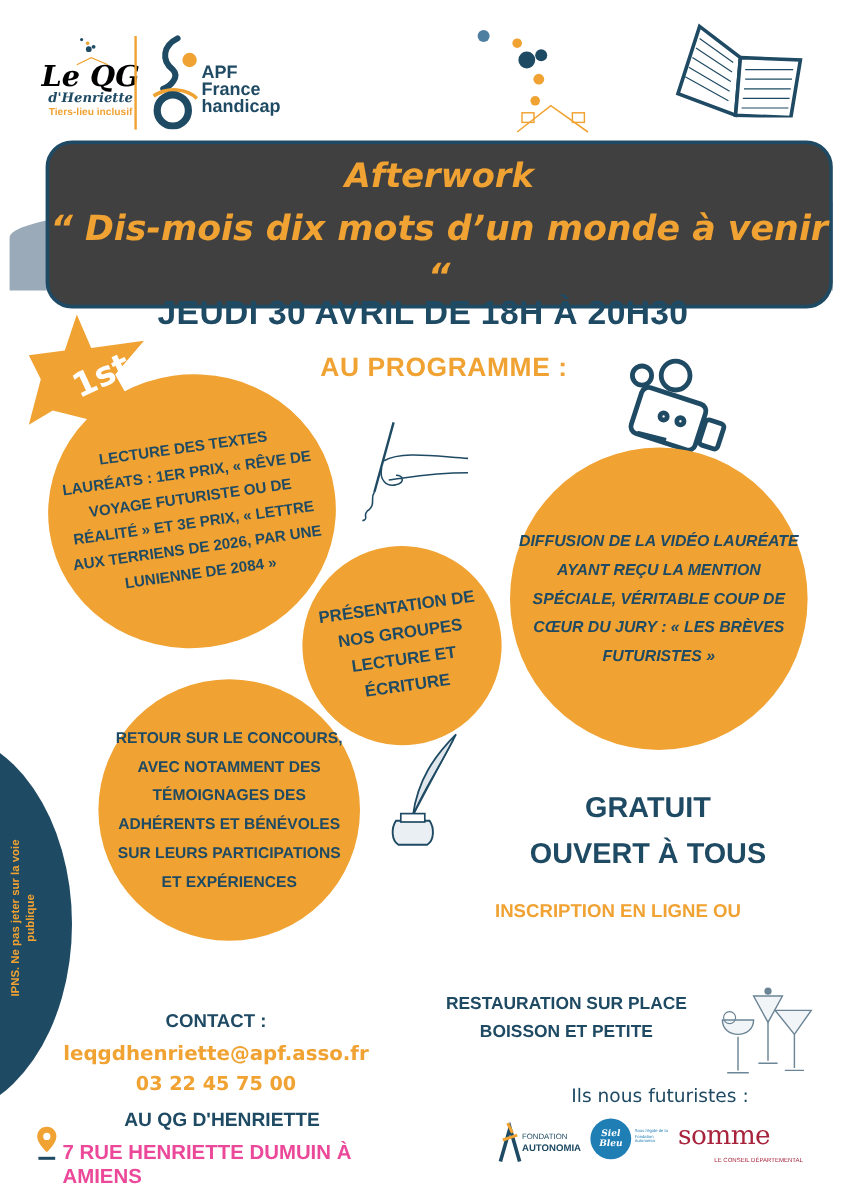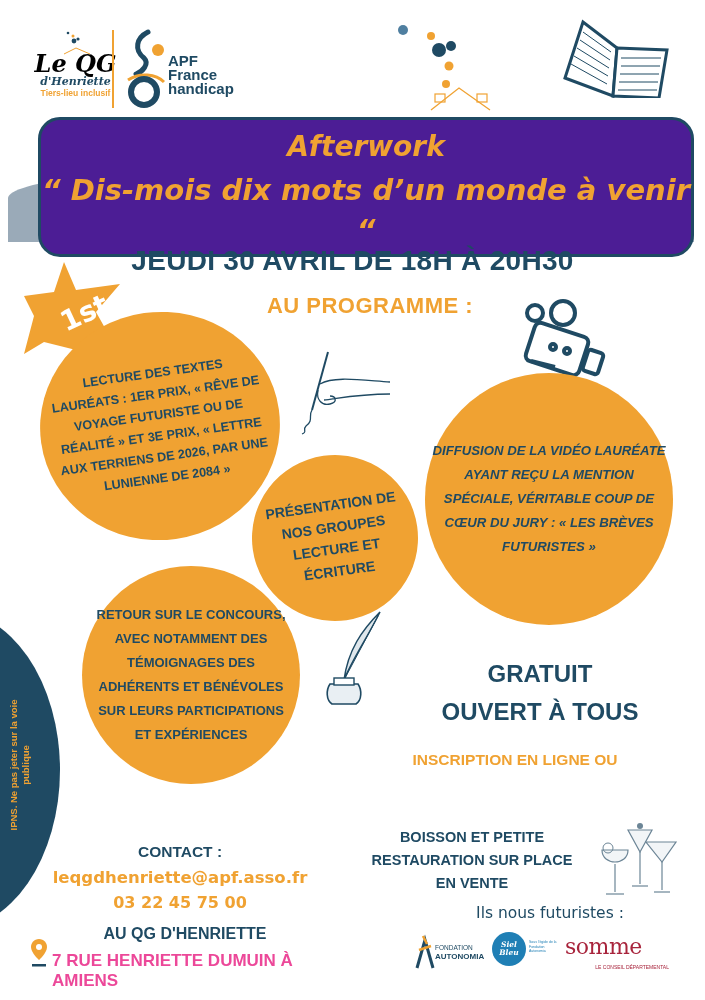--- a/index.html
+++ b/index.html
@@ -11,21 +11,21 @@
   .logo-qg { left: 28px; top: 30px; width: 95px; height: 80px; text-align: center; }
   .logo-qg .qg-title { font-family: "DejaVu Serif", serif; font-style: italic; font-weight: bold; font-size: 24px; color: #000000; line-height: 24px; margin-top: 22px; }
   .logo-qg .qg-sub { font-family: "DejaVu Serif", serif; font-style: italic; font-weight: bold; font-size: 11px; color: #1f4a63; line-height: 12px; }
   .logo-qg .qg-tag { font-family: "Liberation Sans", sans-serif; font-weight: bold; font-size: 8.5px; color: #f0a232; line-height: 11px; }
   .logo-divider { left: 112px; top: 30px; width: 2px; height: 78px; background: #f0a232; }
   .logo-apf { left: 120px; top: 28px; width: 140px; height: 82px; }
   .apf-text { left: 48px; top: 26px; font-family: "Liberation Sans", sans-serif; font-weight: bold; font-size: 15px; line-height: 14px; color: #1f4a63; }
 
   
   .title-band { left: 8px; top: 168px; width: 686px; height: 74px; background: #9aaab8; border-top-left-radius: 260px 30px; }
-  .title-box { left: 38px; top: 117px; width: 656px; height: 140px; border: 3px solid #1f4a63; border-radius: 22px; background: #4c1d95; text-align: center; }
+  .title-box { left: 38px; top: 117px; width: 656px; height: 140px; border: 3px solid #1f4a63; border-radius: 22px; background: #404040; text-align: center; }
   .title-line1, .title-line2 { font-family: "DejaVu Sans", sans-serif; font-style: italic; font-weight: bold; color: #f0a232; }
   .title-line1 { font-size: 28px; line-height: 34px; margin-top: 10px; }
   .title-line2 { font-size: 29px; line-height: 40px; margin-top: 6px; }
 
   .date { left: 0; top: 245px; width: 705px; text-align: center; font-family: "Liberation Sans", sans-serif; font-weight: bold; font-size: 28px; color: #1f4a63; letter-spacing: 0.3px; }
   .programme { left: 240px; top: 293px; width: 260px; text-align: center; font-family: "Liberation Sans", sans-serif; font-weight: bold; font-size: 22px; color: #f0a232; letter-spacing: 0.5px; }
 
   .circle { position: absolute; border-radius: 50%; background: #f0a232; display: flex; align-items: center; justify-content: center; text-align: center; }
   .circle span { font-family: "Liberation Sans", sans-serif; font-weight: bold; color: #1f4a63; text-transform: uppercase; }
 
@@ -190,23 +190,22 @@
 </svg>
 
 <div class="abs gratuit">
   <div>GRATUIT</div>
   <div>OUVERT À TOUS</div>
 </div>
 <div class="abs inscription">
   <div>INSCRIPTION EN LIGNE OU</div>
 </div>
 <div class="abs boisson">
+  <div>RESTAURATION SUR PLACE</div>
   <div>BOISSON ET PETITE</div>
-  <div>RESTAURATION SUR PLACE</div>
-  <div>EN VENTE</div>
 </div>
 
 <svg class="abs" style="left:600px;top:818px;" width="80" height="80" viewBox="0 0 80 80">
   <g stroke="#6c8596" stroke-width="1.2" fill="#f2f5f7">
     <path d="M2 32 C 2 48, 28 48, 28 32 Z"></path>
       <line x1="15" y1="46" x2="15" y2="74"></line>
       <line x1="6" y1="76" x2="24" y2="76"></line>
     <path d="M28 12 L52 12 L40 34 Z"></path>
       <line x1="40" y1="34" x2="40" y2="66"></line>
       <line x1="32" y1="68" x2="48" y2="68"></line>

